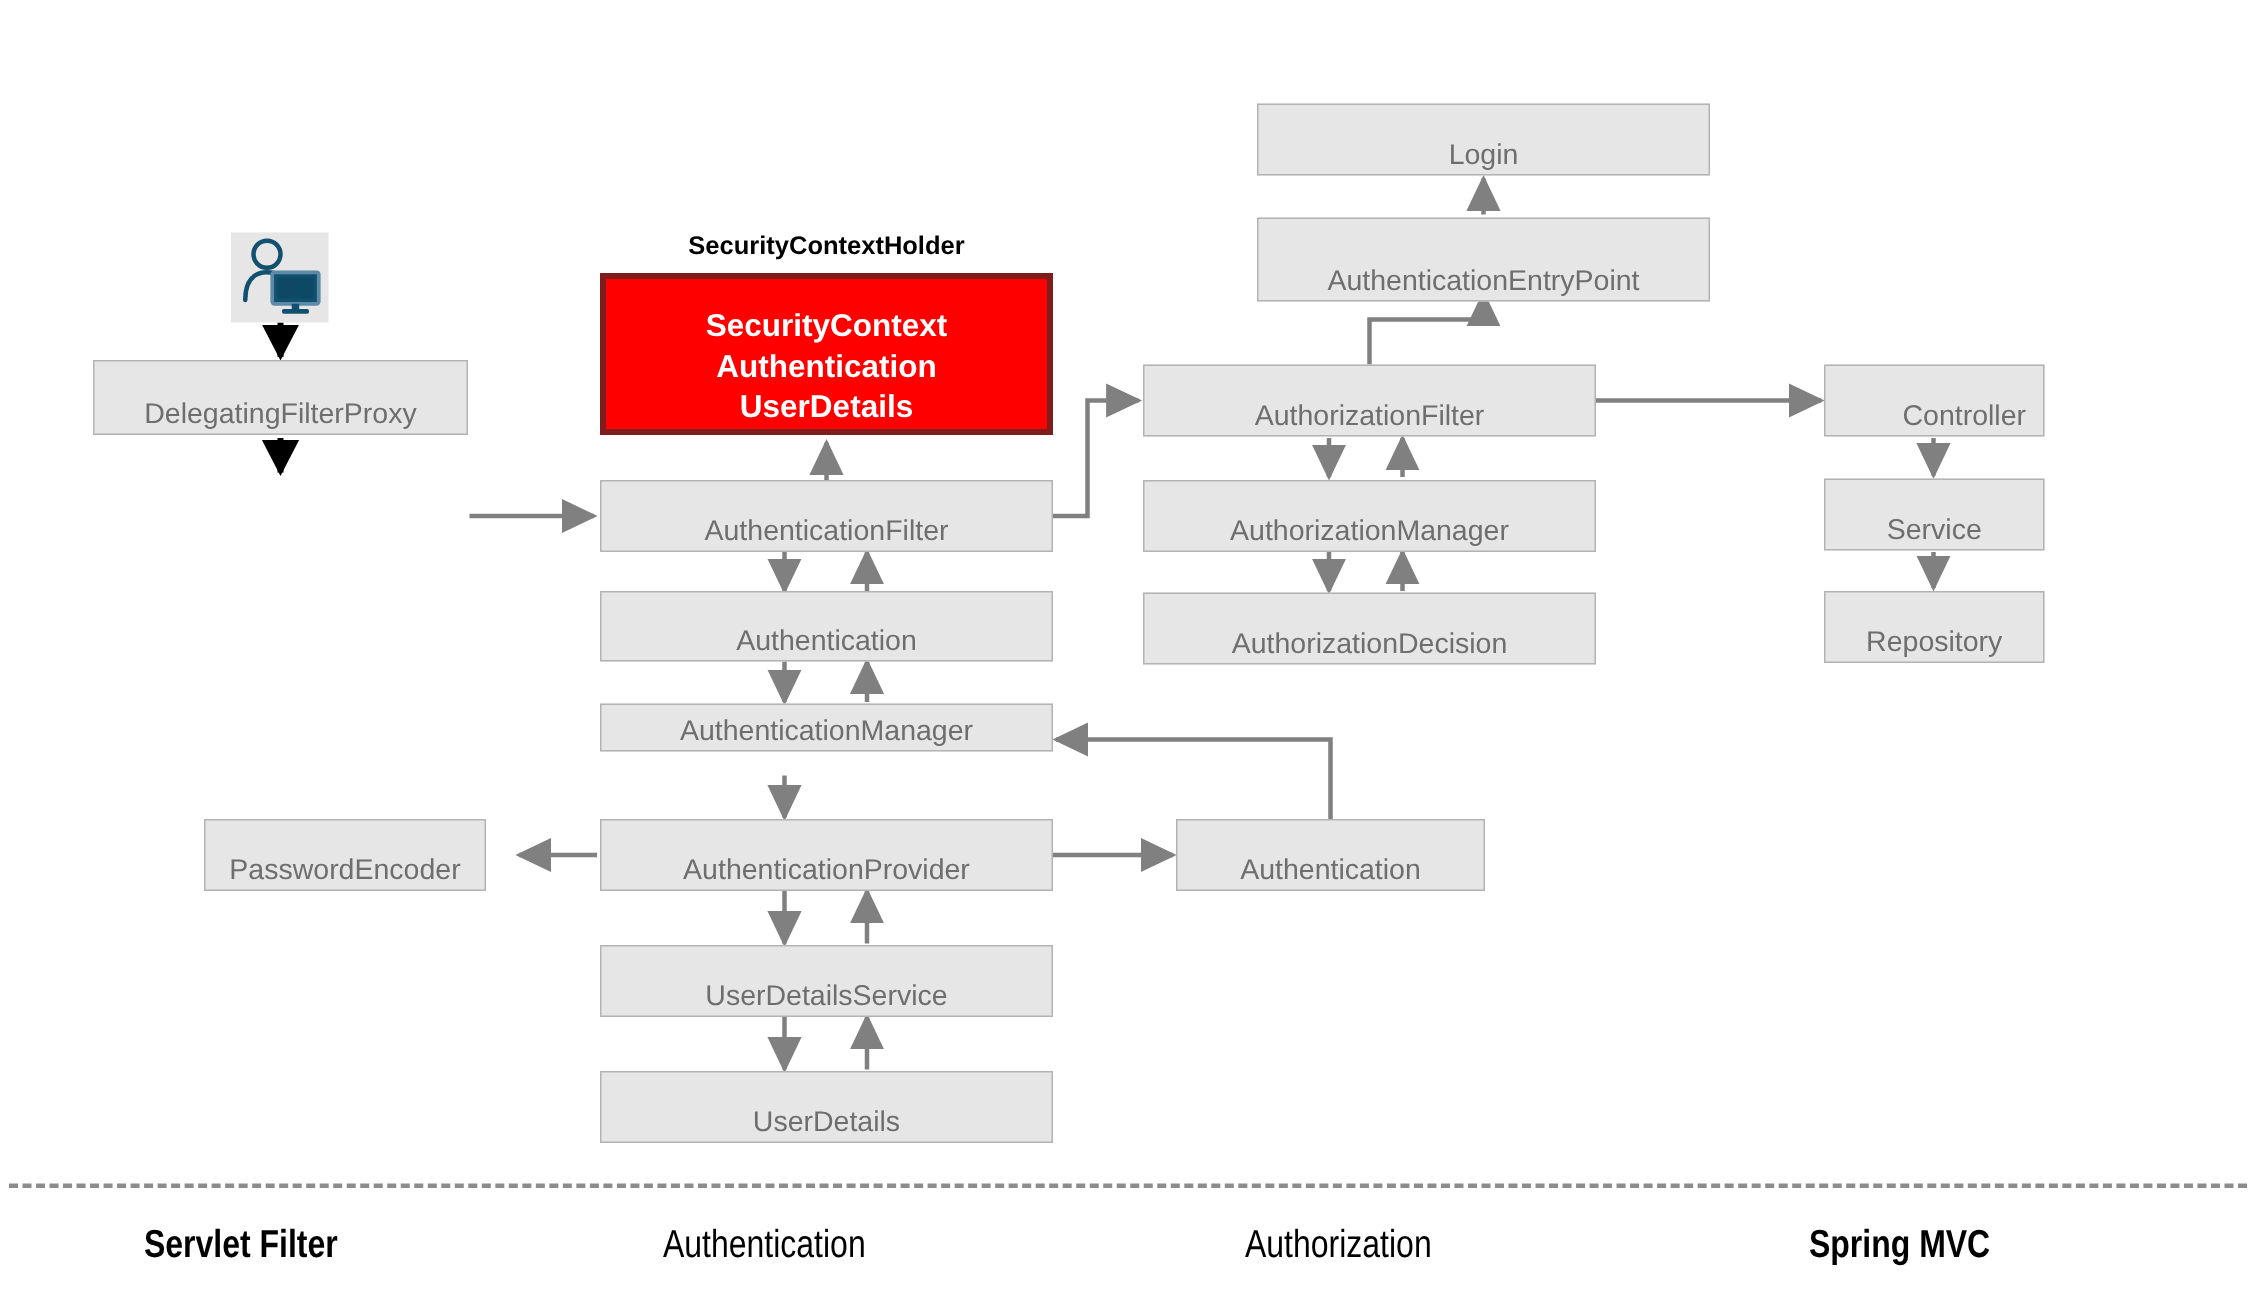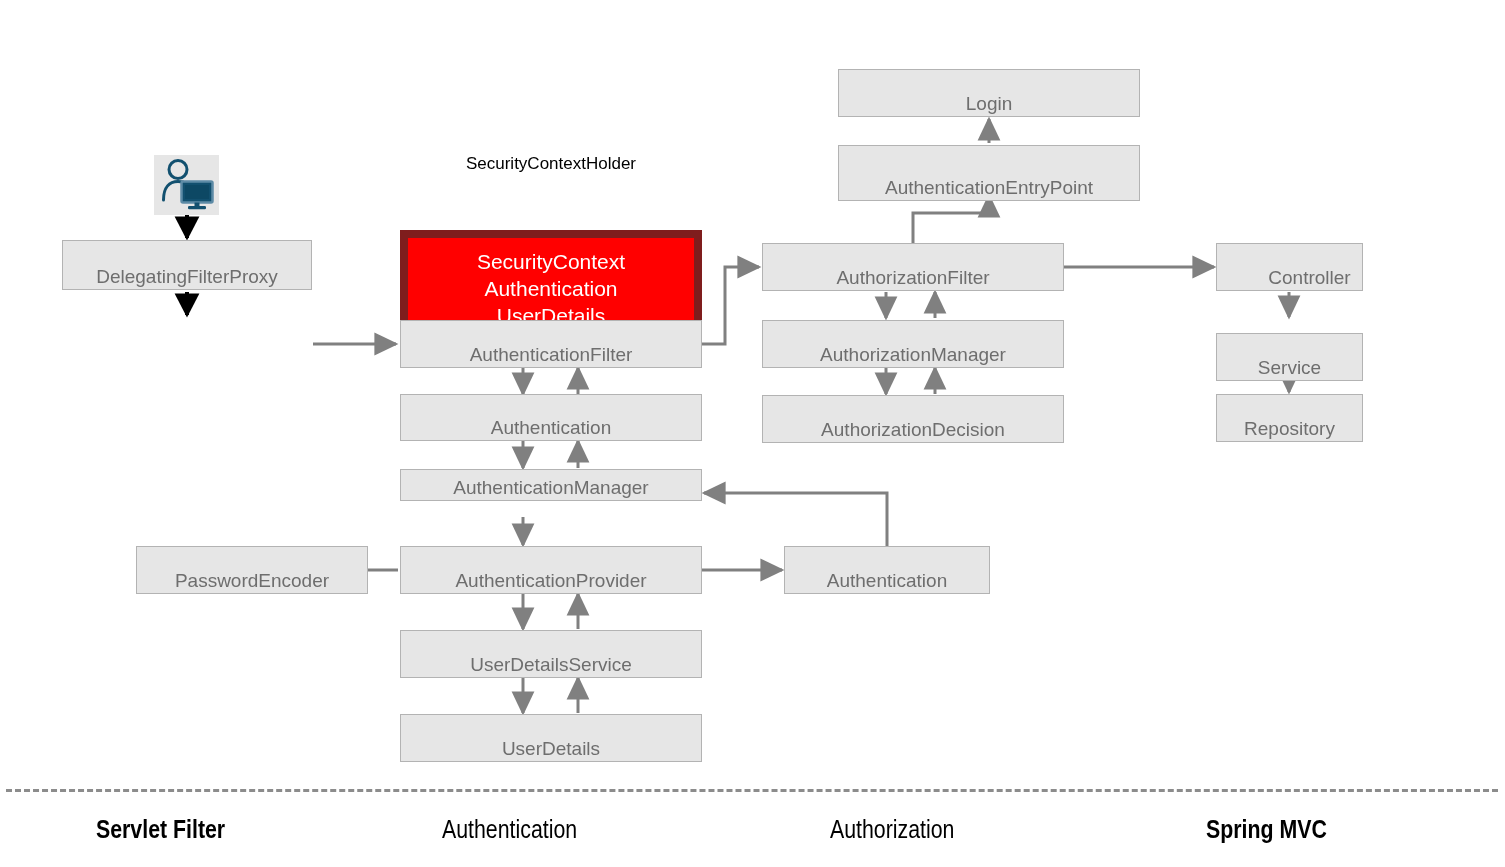--- a/index.html
+++ b/index.html
@@ -31,30 +31,29 @@
     align-items:center;justify-content:flex-end;
     box-sizing:border-box;
     text-align:center;
     line-height:1.2;
   }
   .node .sub{font-style:italic;font-size:17px;color:#6e6e6e;}
 
   
   .node.red{
     background:#ff0000;
-    border:8px solid #7f1d1d;
+    border:4px solid #7f1d1d;
     color:#ffffff;
-    font-weight:normal;
+    font-weight:bold;
     font-size:21px;
     line-height:1.28;
-    margin-top:48px;
   }
   .caption{
     position:absolute;
-    color:#000;font-weight:normal;font-size:17px;
+    color:#000;font-weight:bold;font-size:17px;
     text-align:center;white-space:nowrap;
   }
 
   
   .usericon{
     position:absolute;
     background:#e6e6e6;
     display:block;
   }
 
@@ -166,21 +165,21 @@
   </div>
 
   <div class="node" style="left:400px;top:469px;width:302px;height:32px;">
     <span>AuthenticationManager</span>
   </div>
 
   <div class="node" style="left:400px;top:546px;width:302px;height:48px;">
     <span>AuthenticationProvider</span>
   </div>
 
-  <div class="node" style="left:136px;top:546px;width:232px;height:48px;">
+  <div class="node" style="left:136px;top:546px;width:188px;height:48px;">
     <span>PasswordEncoder</span>
   </div>
 
   <div class="node" style="left:784px;top:546px;width:206px;height:48px;">
     <span>Authentication</span>
   </div>
 
   <div class="node" style="left:400px;top:630px;width:302px;height:48px;">
     <span>UserDetailsService</span>
   </div>
@@ -206,21 +205,21 @@
   </div>
 
   <div class="node" style="left:762px;top:395px;width:302px;height:48px;">
     <span>AuthorizationDecision</span>
   </div>
 
   <div class="node" style="left:1216px;top:243px;width:147px;height:48px;padding-left:40px;">
     <span>Controller</span>
   </div>
 
-  <div class="node" style="left:1216px;top:319px;width:147px;height:48px;margin-top:14px;">
+  <div class="node" style="left:1216px;top:319px;width:147px;height:48px;">
     <span>Service</span>
   </div>
 
   <div class="node" style="left:1216px;top:394px;width:147px;height:48px;">
     <span>Repository</span>
   </div>
 
   <div class="sep"></div>
 
   <div class="footlabel b" style="left:96px;">Servlet Filter</div>

